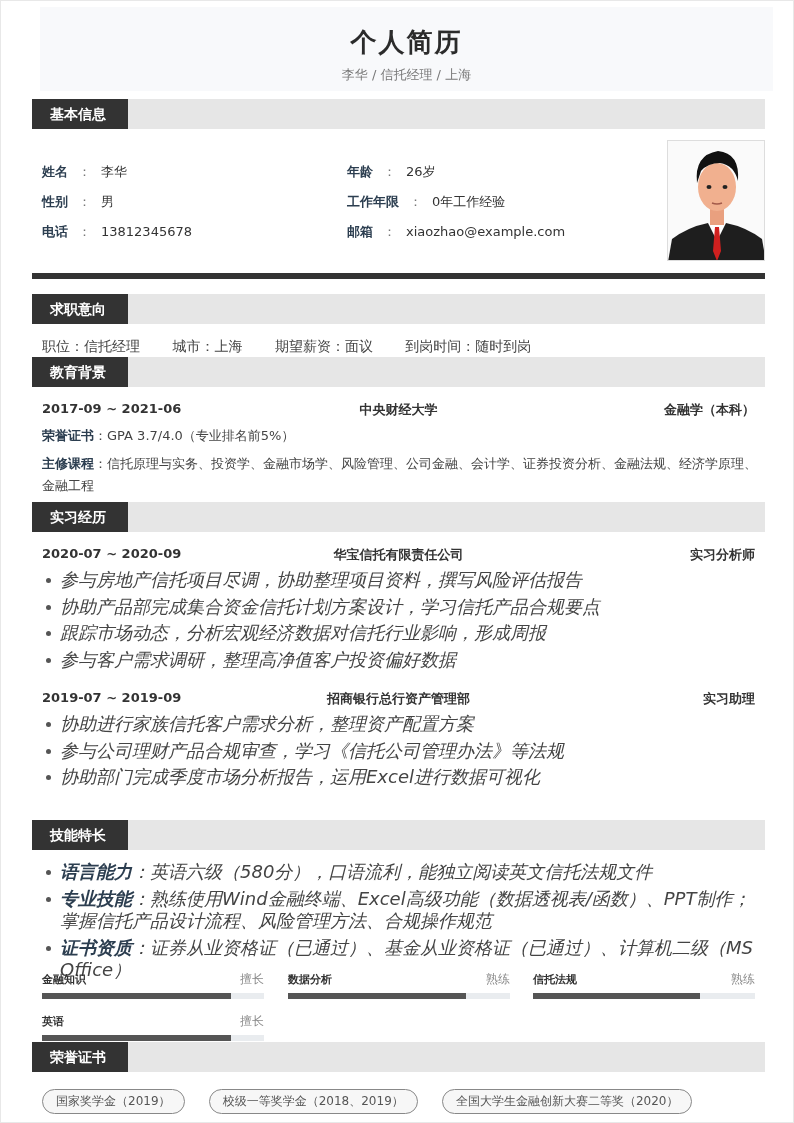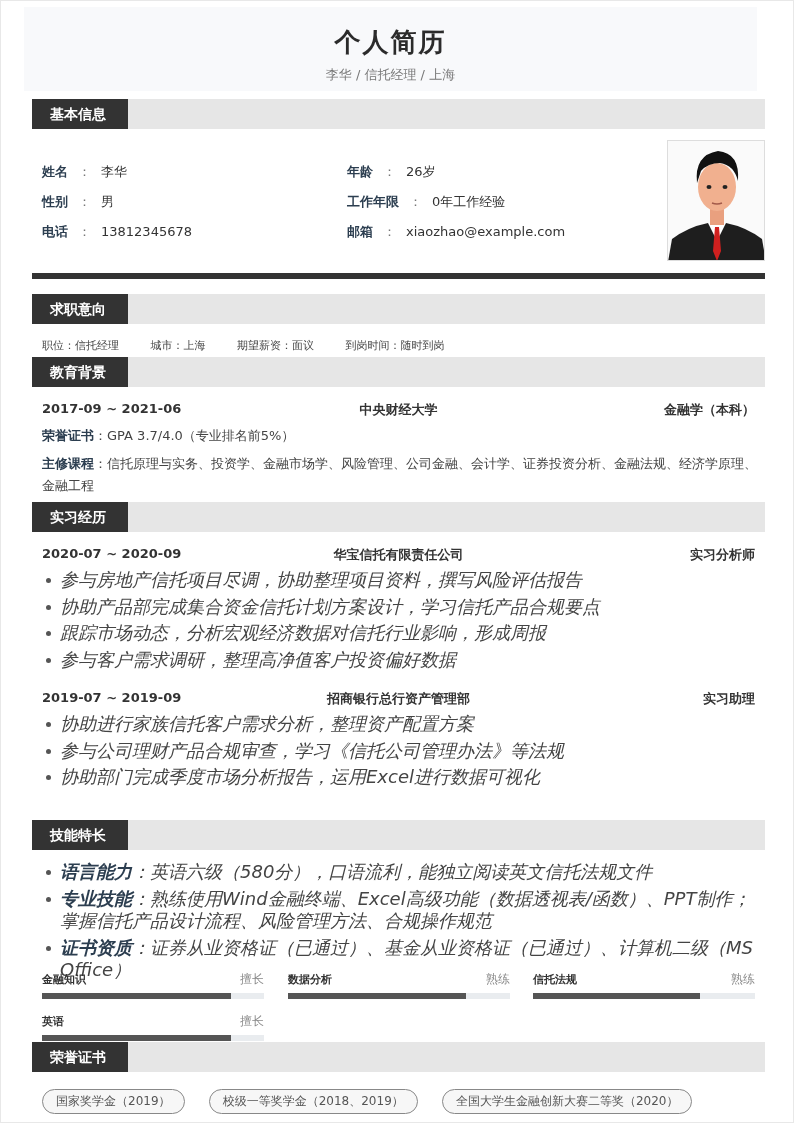--- a/index.html
+++ b/index.html
@@ -1,29 +1,29 @@
 <!DOCTYPE html>
 <html><head>
 <meta charset="utf-8">
 <style>
 *{box-sizing:border-box;margin:0;padding:0;}
 body{width:794px;height:1123px;background:#fff;font-family:"DejaVu Sans","Liberation Sans",sans-serif;color:#333;font-size:13px;overflow:hidden;}
 .page{position:absolute;left:0;top:0;width:794px;height:1123px;border:1px solid #e8e8e8;}
-.header{position:absolute;left:23px;top:6px;width:733px;height:84px;background:#f8f9fb;text-align:center;}
+.header{position:absolute;left:39px;top:6px;width:733px;height:84px;background:#f8f9fb;text-align:center;}
 .title{font-size:26px;font-weight:bold;color:#2b2b2b;margin-top:18px;letter-spacing:2px;}
 .subtitle{font-size:13px;color:#777;margin-top:6px;}
 .sec{position:absolute;left:31px;width:733px;height:30px;background:#e6e6e6;}
 .sec .tag{position:absolute;left:0;top:0;width:96px;height:30px;background:#333;color:#fff;font-weight:bold;font-size:14px;line-height:30px;padding-left:18px;}
 .info-row{position:absolute;font-size:13px;}
 .lbl{font-weight:bold;color:#2c3e50;}
 .colon{color:#777;margin:0 10px;}
 .val{color:#333;}
 .photo{position:absolute;left:666px;top:139px;width:98px;height:121px;border:1px solid #ddd;background:#fafafa;overflow:hidden;}
 .divider{position:absolute;left:31px;top:272px;width:733px;height:6px;background:#333;}
-.intent{position:absolute;left:41px;top:337px;font-size:11px;color:#444;}
+.intent{position:absolute;left:41px;top:337px;font-size:14px;color:#444;}
 .intent span{margin-right:28px;}
 .rowline{position:absolute;left:41px;width:713px;font-size:13px;font-weight:bold;color:#333;}
 .rowline .c{position:absolute;left:0;right:0;text-align:center;}
 .rowline .r{position:absolute;right:0;}
 .para{position:absolute;left:41px;width:715px;font-size:13px;color:#444;line-height:22px;}
 .para b{color:#2c3e50;}
 ul.bul{position:absolute;left:41px;width:713px;list-style:none;}
 ul.bul li{font-size:18px;color:#444;line-height:26.5px;padding-left:18px;position:relative;font-style:italic;}
 ul.bul li:before{content:"";position:absolute;left:4px;top:11px;width:5px;height:5px;border-radius:50%;background:#555;}
 ul.skill li{line-height:22px;margin-bottom:5px;}

